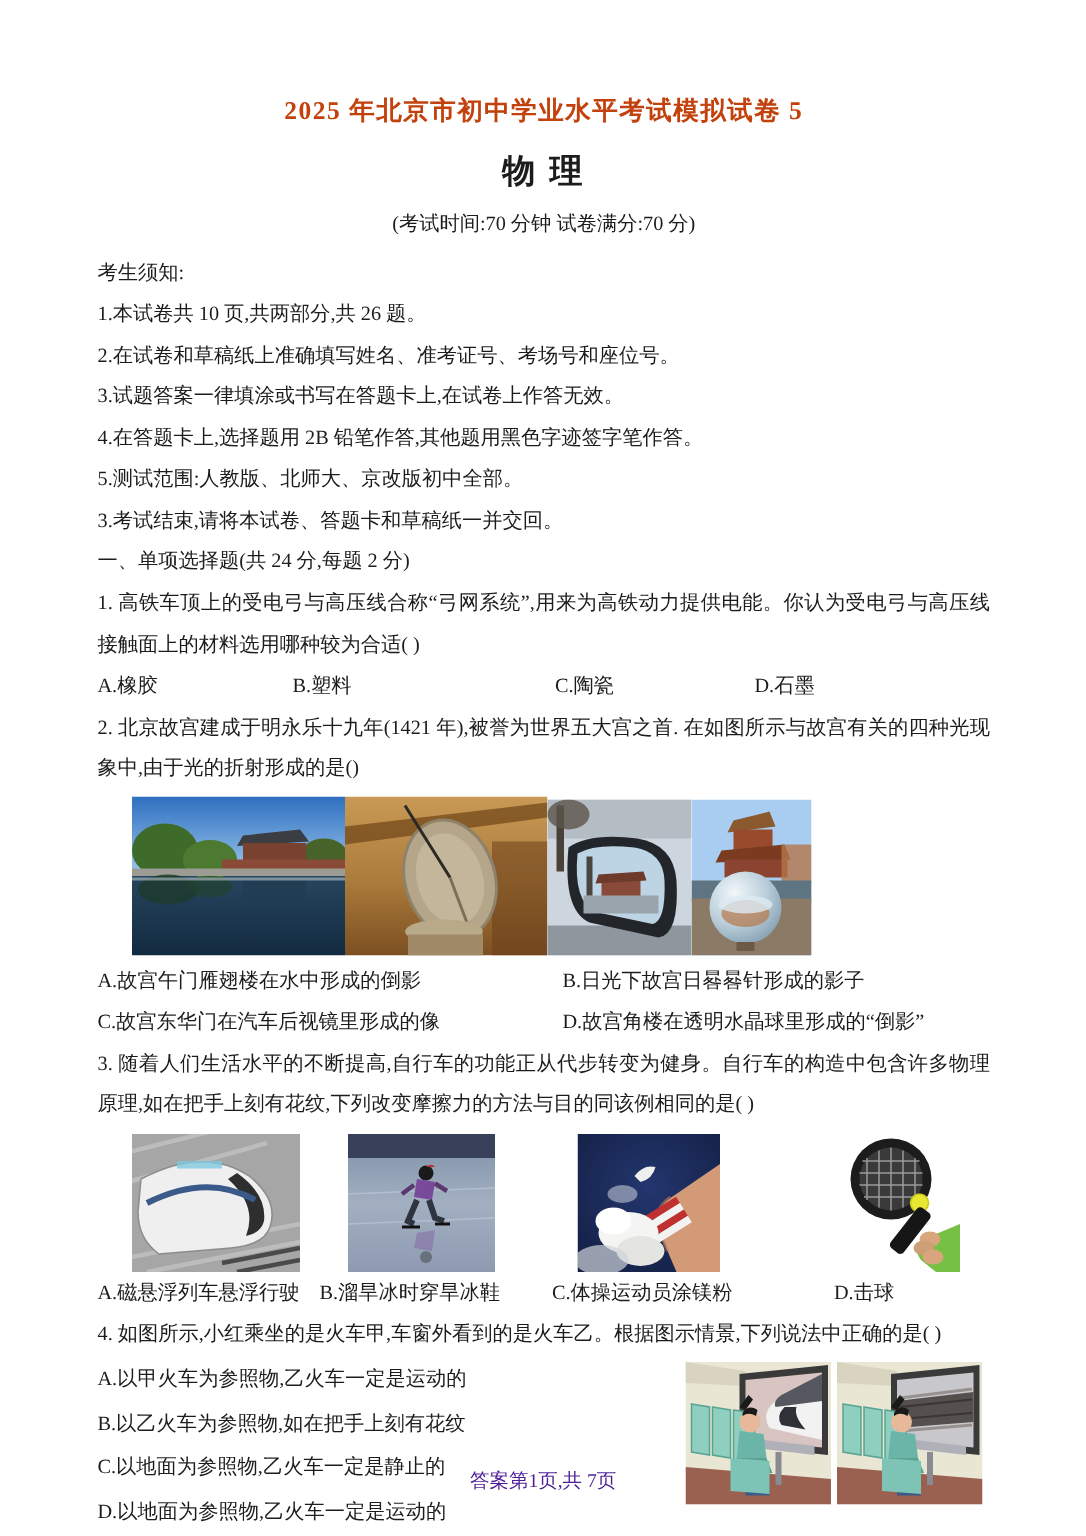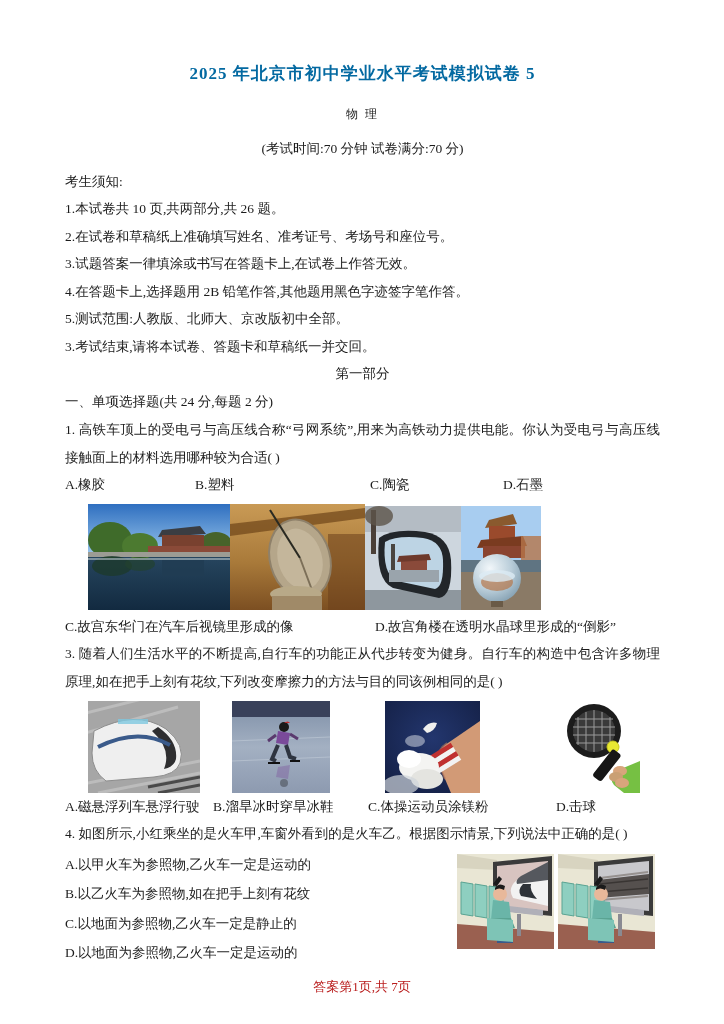--- a/index.html
+++ b/index.html
@@ -6,21 +6,21 @@
   html,body { background:#ffffff; }
   body { font-family:"Liberation Serif","DejaVu Serif",serif; color:#1c1c1c; }
   .page {
     position:relative; width:724px; height:1024px; margin:0 auto;
     background:#ffffff; overflow:hidden;
     padding:62px 64px 0 65px;
     font-size:13.5px; line-height:27px;
   }
   .center { text-align:center; }
   .exam-title { font-size:17px; font-weight:bold; letter-spacing:1px; line-height:24px; margin-bottom:16px; }
-  .subject { font-size:12px; line-height:24px; letter-spacing:2px; margin-bottom:12px; }
+  .subject { font-size:22px; line-height:24px; letter-spacing:2px; margin-bottom:12px;font-weight:bold; }
   .exam-info { font-size:13.5px; font-weight:normal; line-height:22px; margin-bottom:8px; }
   .notice-heading { line-height:27px; }
   .notice-item { line-height:27.5px; }
   .part-heading { line-height:28px; }
   .section-heading { line-height:28px; }
   .q-text { text-align:justify; line-height:27.5px; }
   .opt-row { display:flex; line-height:27.5px; }
   .q1-opt-a { width:130px; } .q1-opt-b { width:127px; } .q1-opt-c { width:133px;margin-left:48px; }
   .img-row { display:flex; align-items:flex-end; margin-left:23px; }
   .q2-imgs { margin-top:5px; margin-bottom:3px; }
@@ -32,54 +32,54 @@
   .q3-imgs { margin-top:6px; }
   .caption-row { display:flex; line-height:27px;font-family:Liberation Serif, serif; }
   .cap-a { width:148px; } .cap-b { width:155px; } .cap-c { width:188px; }
   .q4-block { display:flex; margin-top:2px; }
   .q4-options { width:388px; }
   .q4-options div { line-height:29.5px; }
   .q4-panels { display:flex; align-items:flex-start; padding-top:4px; }
   .q4-panels svg { margin-left:4px; }
   .footer {
     position:absolute; left:0; bottom:24px; width:100%;
-    text-align:center; font-size:13px; color:#b91c1c;
+    text-align:center; font-size:13px; color:#4c1d95;
   }
   svg { display:block; }
 </style>
 </head>
 <body>
 
 <div class="page">
 
-  <div class="center exam-title" style="color:#0369a1">2025 年北京市初中学业水平考试模拟试卷 5</div>
+  <div class="center exam-title" style="color:#c2410c">2025 年北京市初中学业水平考试模拟试卷 5</div>
 
   <div class="center subject">物  理</div>
 
   <div class="center exam-info">(考试时间:70 分钟  试卷满分:70 分)</div>
 
   <div class="notice-heading">考生须知:</div>
   <div class="notice-item">1.本试卷共 10 页,共两部分,共 26 题。</div>
   <div class="notice-item">2.在试卷和草稿纸上准确填写姓名、准考证号、考场号和座位号。</div>
   <div class="notice-item">3.试题答案一律填涂或书写在答题卡上,在试卷上作答无效。</div>
   <div class="notice-item">4.在答题卡上,选择题用 2B 铅笔作答,其他题用黑色字迹签字笔作答。</div>
   <div class="notice-item">5.测试范围:人教版、北师大、京改版初中全部。</div>
   <div class="notice-item">3.考试结束,请将本试卷、答题卡和草稿纸一并交回。</div>
 
-  <div class="center part-heading">第一部分</div>
   <div class="section-heading">一、单项选择题(共 24 分,每题 2 分)</div>
 
   <div class="q-text">1. 高铁车顶上的受电弓与高压线合称“弓网系统”,用来为高铁动力提供电能。你认为受电弓与高压线接触面上的材料选用哪种较为合适(    )</div>
   <div class="opt-row">
     <span class="q1-opt-a">A.橡胶</span>
     <span class="q1-opt-b">B.塑料</span>
     <span class="q1-opt-c">C.陶瓷</span>
     <span>D.石墨</span>
   </div>
 
+  <div class="q-text">2. 北京故宫建成于明永乐十九年(1421 年),被誉为世界五大宫之首. 在如图所示与故宫有关的四种光现象中,由于光的折射形成的是()</div>
 
   <div class="img-row q2-imgs">
 
     <svg class="ph gap20" width="142" height="106" viewBox="0 0 142 106">
       <defs>
         <linearGradient id="skyA" x1="0" y1="0" x2="0" y2="1">
           <stop offset="0" stop-color="#2f6fc0"></stop>
             <stop offset="1" stop-color="#9cc8ec"></stop>
         </linearGradient>
         <linearGradient id="waterA" x1="0" y1="0" x2="0" y2="1">
@@ -153,20 +153,24 @@
       <rect x="60" y="30" width="20" height="26" fill="#b5764a" opacity="0.8"></rect>
       <rect x="0" y="54" width="80" height="14" fill="#5f7482"></rect>
       <rect x="0" y="66" width="80" height="38" fill="#8a7a66"></rect>
       <circle cx="36" cy="72" r="24" fill="url(#sph)"></circle>
       <ellipse cx="36" cy="76" rx="16" ry="9" fill="#b5764a" opacity="0.7"></ellipse>
       <ellipse cx="36" cy="70" rx="18" ry="6" fill="#dcebf4" opacity="0.8"></ellipse>
       <rect x="30" y="95" width="12" height="6" fill="#6a5a46"></rect>
     </svg>
   </div>
 
+  <div class="two-col">
+    <span class="left">A.故宫午门雁翅楼在水中形成的倒影</span>
+    <span>B.日光下故宫日晷晷针形成的影子</span>
+  </div>
   <div class="two-col">
     <span class="left">C.故宫东华门在汽车后视镜里形成的像</span>
     <span>D.故宫角楼在透明水晶球里形成的“倒影”</span>
   </div>
 
   <div class="q-text">3. 随着人们生活水平的不断提高,自行车的功能正从代步转变为健身。自行车的构造中包含许多物理原理,如在把手上刻有花纹,下列改变摩擦力的方法与目的同该例相同的是(    )</div>
 
   <div class="img-row q3-imgs">
 
     <svg class="ph gap32" width="112" height="92" viewBox="0 0 112 92">

